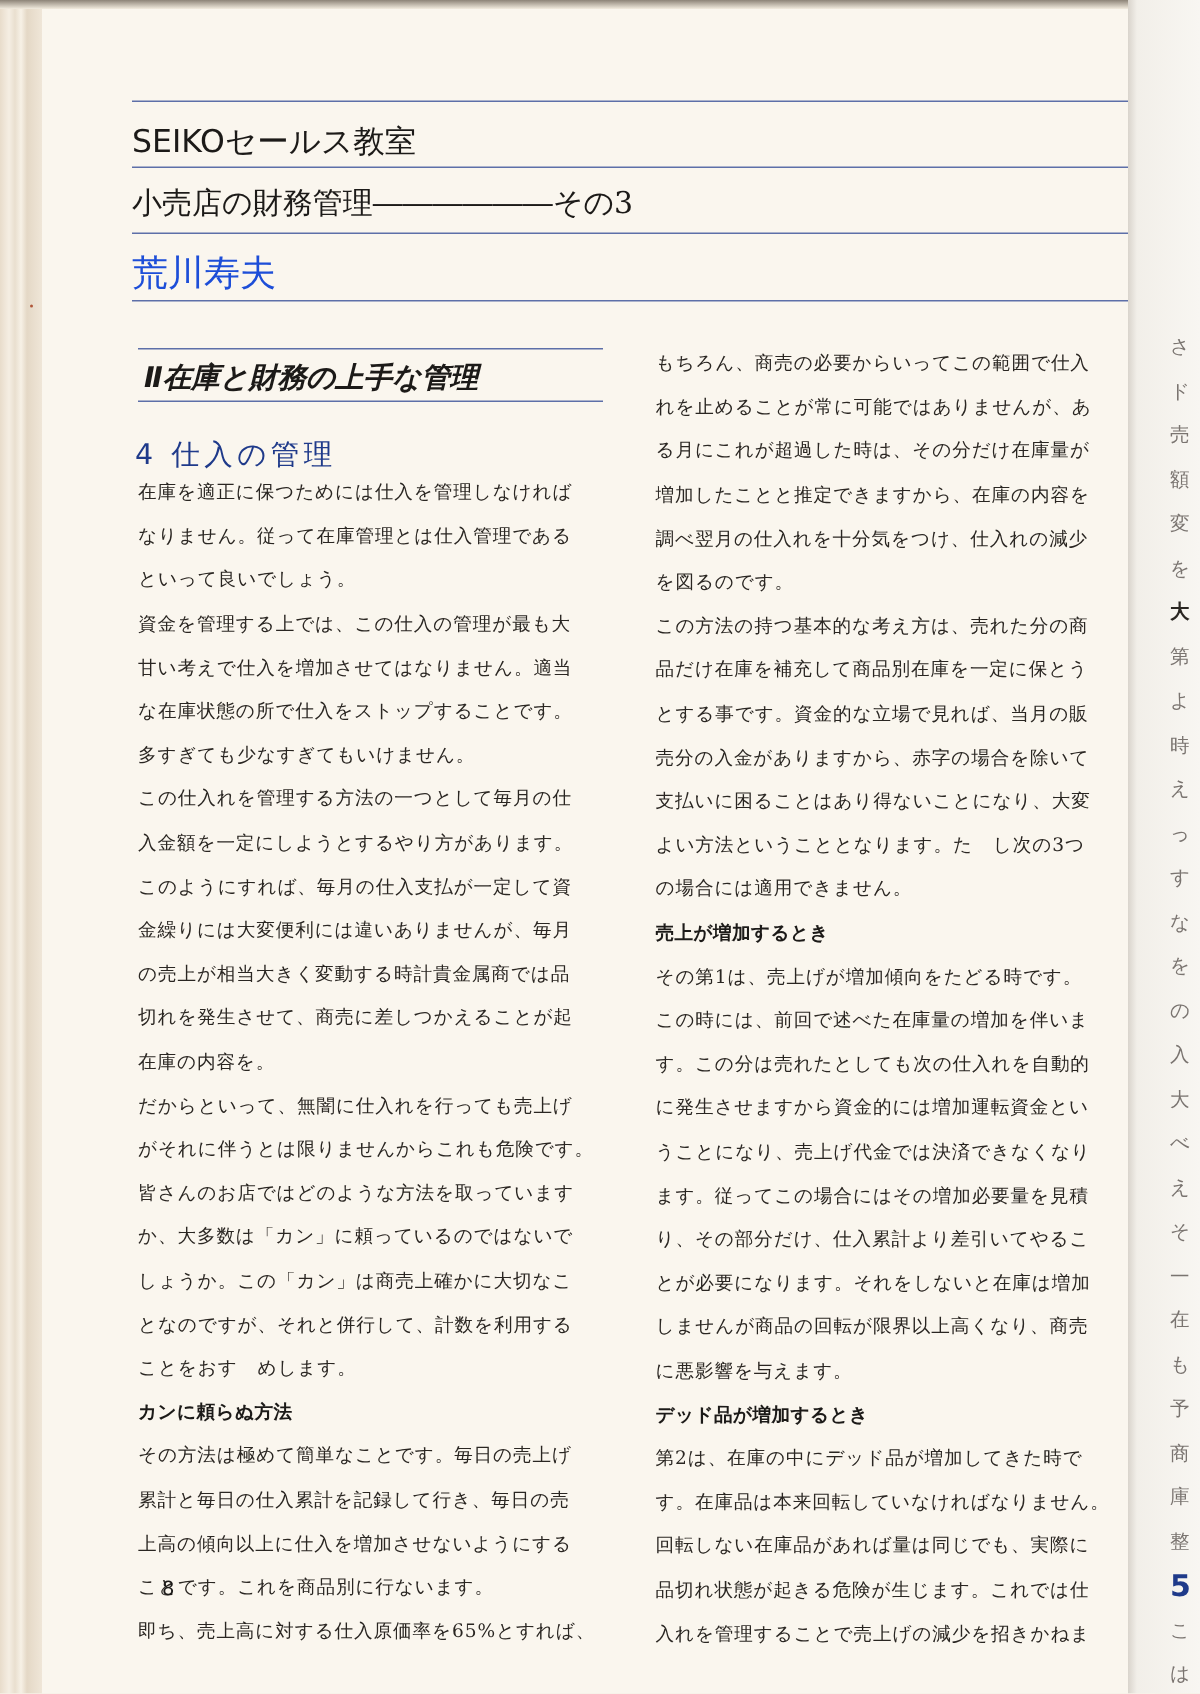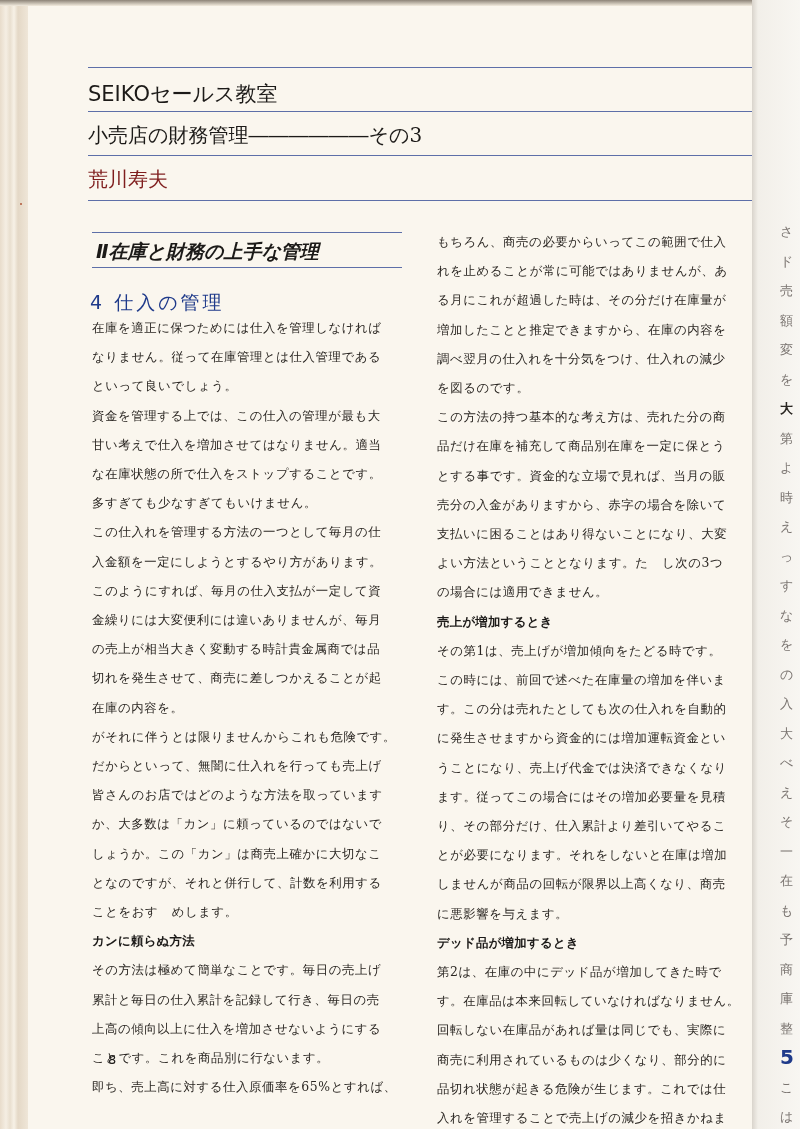--- a/index.html
+++ b/index.html
@@ -38,21 +38,21 @@
   .series-title {
     position: absolute; left: 88px; top: 80px;
     font-family: "DejaVu Sans", sans-serif; font-size: 21px; color: #1c1a18; letter-spacing: 0px;
   }
   .article-title {
     position: absolute; left: 88px; top: 122px;
     font-family: "DejaVu Serif", serif; font-size: 20px; color: #1c1a18;
   }
   .author {
     position: absolute; left: 88px; top: 166px;
-    font-family: "DejaVu Serif", serif; font-size: 20px; color: #7f1d1d;
+    font-family: "DejaVu Serif", serif; font-size: 24px; color: #1d4ed8;
   }
   .section-heading {
     position: absolute; left: 96px; top: 239px;
     font-family: "DejaVu Sans", sans-serif; font-size: 19px; font-weight: bold; color: #1c1a18; font-style: italic;
   }
   .subsection-heading {
     position: absolute; left: 90px; top: 290px;
     font-family: "DejaVu Sans", sans-serif; font-size: 19px; font-weight: normal; color: #1f3a8a; letter-spacing: 3px;
   }
   .column {
@@ -100,22 +100,22 @@
   <p>甘い考えで仕入を増加させてはなりません。適当</p>
   <p>な在庫状態の所で仕入をストップすることです。</p>
   <p>多すぎても少なすぎてもいけません。</p>
   <p>この仕入れを管理する方法の一つとして毎月の仕</p>
   <p>入金額を一定にしようとするやり方があります。</p>
   <p>このようにすれば、毎月の仕入支払が一定して資</p>
   <p>金繰りには大変便利には違いありませんが、毎月</p>
   <p>の売上が相当大きく変動する時計貴金属商では品</p>
   <p>切れを発生させて、商売に差しつかえることが起</p>
   <p>在庫の内容を。</p>
+  <p>だからといって、無闇に仕入れを行っても売上げ</p>
   <p>がそれに伴うとは限りませんからこれも危険です。</p>
-  <p>だからといって、無闇に仕入れを行っても売上げ</p>
   <p>皆さんのお店ではどのような方法を取っています</p>
   <p>か、大多数は「カン」に頼っているのではないで</p>
   <p>しょうか。この「カン」は商売上確かに大切なこ</p>
   <p>となのですが、それと併行して、計数を利用する</p>
   <p>ことをおすゝめします。</p>
   <p class="bold-head">カンに頼らぬ方法</p>
   <p>その方法は極めて簡単なことです。毎日の売上げ</p>
   <p>累計と毎日の仕入累計を記録して行き、毎日の売</p>
   <p>上高の傾向以上に仕入を増加させないようにする</p>
   <p>ことです。これを商品別に行ないます。</p>
@@ -145,21 +145,20 @@
   <p>うことになり、売上げ代金では決済できなくなり</p>
   <p>ます。従ってこの場合にはその増加必要量を見積</p>
   <p>り、その部分だけ、仕入累計より差引いてやるこ</p>
   <p>とが必要になります。それをしないと在庫は増加</p>
   <p>しませんが商品の回転が限界以上高くなり、商売</p>
   <p>に悪影響を与えます。</p>
   <p class="bold-head">デッド品が増加するとき</p>
   <p>第2は、在庫の中にデッド品が増加してきた時で</p>
   <p>す。在庫品は本来回転していなければなりません。</p>
   <p>回転しない在庫品があれば量は同じでも、実際に</p>
-  <p>商売に利用されているものは少くなり、部分的に</p>
   <p>品切れ状態が起きる危険が生じます。これでは仕</p>
   <p>入れを管理することで売上げの減少を招きかねま</p>
 
 </div>
 
 <div class="next-page">
   <div class="col">
     <div>さ</div>
     <div>ド</div>
     <div>売</div>

